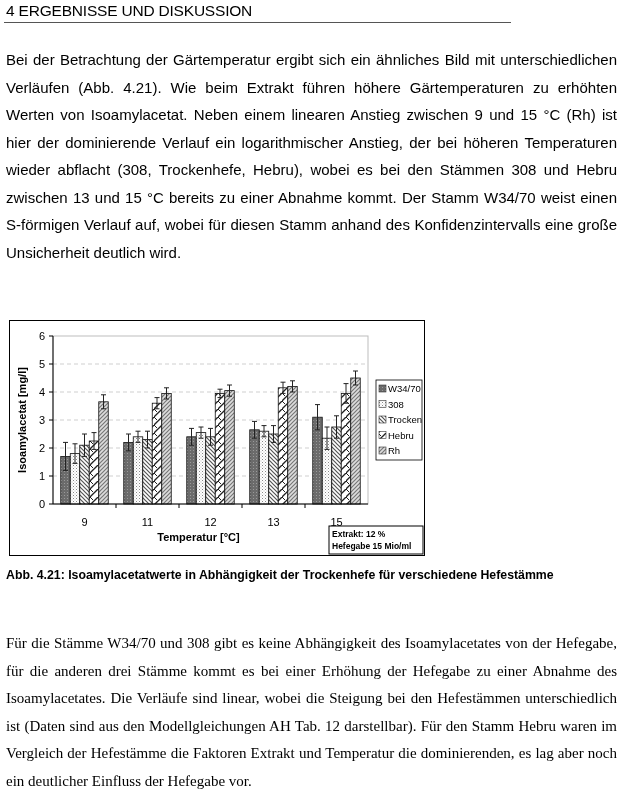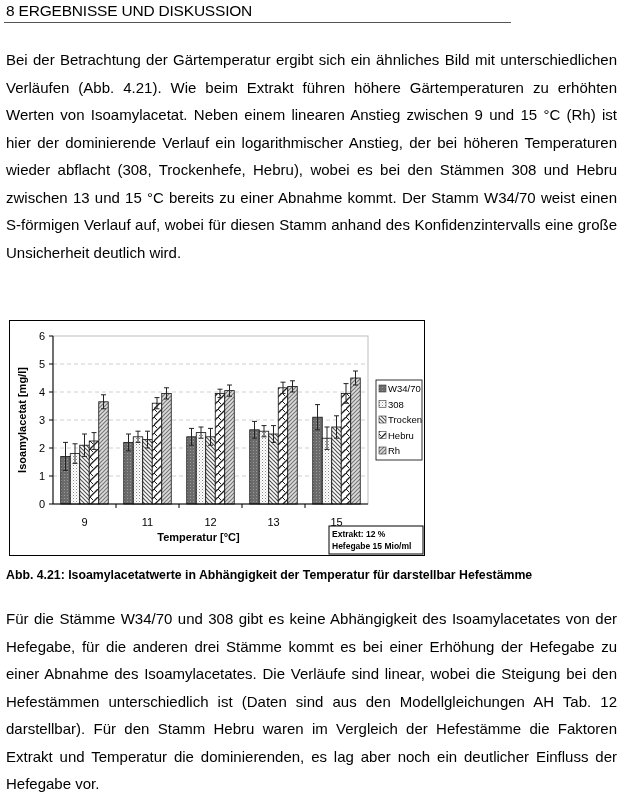--- a/index.html
+++ b/index.html
@@ -3,30 +3,30 @@
 <meta charset="utf-8">
 <style>
   html, body { margin: 0; padding: 0; background: #ffffff; }
   body { width: 632px; height: 798px; position: relative; overflow: hidden;
          font-family: "Liberation Sans", sans-serif; color: #000; }
   .header { position: absolute; left: 6px; top: 2px; font-size: 15.5px; letter-spacing: -0.2px; }
   .header-rule { position: absolute; left: 4px; top: 22px; width: 507px; height: 1px; background: #555; }
   .para { position: absolute; left: 6px; width: 611px; font-size: 15px; line-height: 27.5px;
           text-align: justify; }
   .p1 { top: 46px; }
-  .p2 { top: 605px; }
+  .p2 { top: 630px; font-family: Liberation Serif, serif; }
   .figure { position: absolute; left: 9px; top: 320px; width: 416px; height: 236px;
             border: 1px solid #000; box-sizing: border-box; background: #fff; }
   .caption { position: absolute; left: 6px; top: 568px; font-size: 12.3px; font-weight: bold; }
   svg text { font-family: "Liberation Sans", sans-serif; }
 </style>
 </head>
 <body>
 
-<div class="header">8 ERGEBNISSE UND DISKUSSION</div>
+<div class="header">4 ERGEBNISSE UND DISKUSSION</div>
 <div class="header-rule"></div>
 
 <div class="para p1">Bei der Betrachtung der Gärtemperatur ergibt sich ein ähnliches Bild mit unterschiedlichen Verläufen (Abb. 4.21). Wie beim Extrakt führen höhere Gärtemperaturen zu erhöhten Werten von Isoamylacetat. Neben einem linearen Anstieg zwischen 9 und 15 °C (Rh) ist hier der dominierende Verlauf ein logarithmischer Anstieg, der bei höheren Temperaturen wieder abflacht (308, Trockenhefe, Hebru), wobei es bei den Stämmen 308 und Hebru zwischen 13 und 15 °C bereits zu einer Abnahme kommt. Der Stamm W34/70 weist einen S-förmigen Verlauf auf, wobei für diesen Stamm anhand des Konfidenzintervalls eine große Unsicherheit deutlich wird.</div>
 
 <div class="figure">
   <svg id="chart" width="414" height="234" viewBox="0 0 414 234">
     <defs>
       <pattern id="p-dark" width="3" height="3" patternUnits="userSpaceOnUse">
         <rect width="3" height="3" fill="#6b6b6b"></rect>
         <rect width="1" height="1" fill="#9a9a9a"></rect>
@@ -203,15 +203,15 @@
         <text x="378" y="133" font-size="9.5">Rh</text>
       </g>
     <g id="annotation">
         <rect x="319" y="205" width="94" height="28" fill="#fff" stroke="#000" stroke-width="1"></rect>
         <text x="322" y="216" font-size="8.5" font-weight="bold">Extrakt: 12 %</text>
         <text x="322" y="228" font-size="8.5" font-weight="bold">Hefegabe 15 Mio/ml</text>
       </g>
   </svg>
 </div>
 
-<div class="caption">Abb. 4.21: Isoamylacetatwerte in Abhängigkeit der Temperatur für darstellbar Hefestämme</div>
+<div class="caption">Abb. 4.21: Isoamylacetatwerte in Abhängigkeit der Trockenhefe für verschiedene Hefestämme</div>
 
 <div class="para p2">Für die Stämme W34/70 und 308 gibt es keine Abhängigkeit des Isoamylacetates von der Hefegabe, für die anderen drei Stämme kommt es bei einer Erhöhung der Hefegabe zu einer Abnahme des Isoamylacetates. Die Verläufe sind linear, wobei die Steigung bei den Hefestämmen unterschiedlich ist (Daten sind aus den Modellgleichungen AH Tab. 12 darstellbar). Für den Stamm Hebru waren im Vergleich der Hefestämme die Faktoren Extrakt und Temperatur die dominierenden, es lag aber noch ein deutlicher Einfluss der Hefegabe vor.</div>
 
 </body></html>

